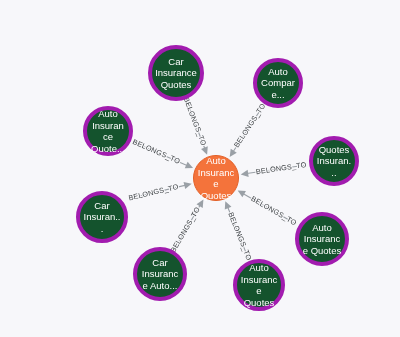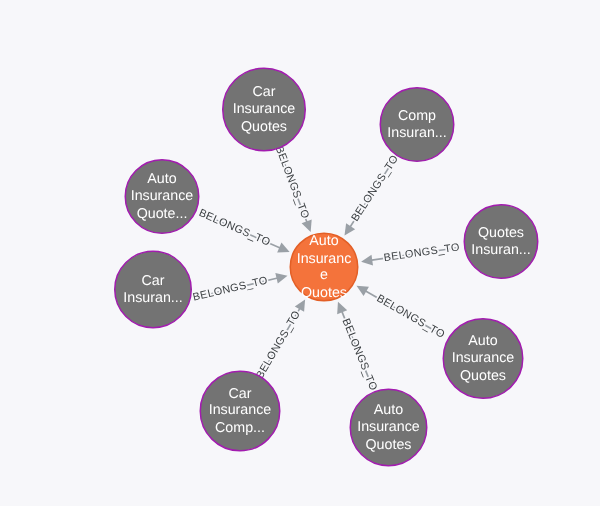--- a/index.html
+++ b/index.html
@@ -47,22 +47,22 @@
   .node {
     position: absolute;
     border-radius: 50%;
     box-sizing: border-box;
     display: flex;
     align-items: center;
     justify-content: center;
     text-align: center;
   }
   .node-satellite {
-    background: #737373;
-    border: 1px solid #a21caf;
+    background: #14532d;
+    border: 4px solid #a21caf;
   }
   .node-center {
     background: #f4733b;
     border: 1px solid #e35f26;
     z-index: 5;
   }
   .node-label {
     color: #ffffff;
     font-family: "Liberation Sans", sans-serif;
     font-size: 9.5px;
@@ -104,35 +104,35 @@
       <text x="153.57770509246203" y="192.78422774125897" class="edge-label" text-anchor="middle" dominant-baseline="middle" transform="rotate(-13.32 153.58 192.78)">BELONGS_TO</text>
       <line x1="133.67418070955804" y1="142.17302308656693" x2="187.57501421441788" y2="165.62986729701518" class="edge-line"></line>
       <polygon points="193.07662436646604,168.02408652985096 184.7630801367044,168.33227858003514 187.6361432161073,161.73034639757734" class="edge-arrow"></polygon>
       <text x="156.31253078159918" y="152.0248976549552" class="edge-label" text-anchor="middle" dominant-baseline="middle" transform="rotate(23.52 156.31 152.02)">BELONGS_TO</text>
     </svg>
   <div id="node-layer">
       <div class="node node-satellite" style="left: 148px; top: 45px; width: 56px; height: 56px;">
         <span class="node-label">Car Insurance Quotes</span>
       </div>
       <div class="node node-satellite" style="left: 253px; top: 58px; width: 50px; height: 50px;">
-        <span class="node-label">Comp Insuran...</span>
+        <span class="node-label">Auto Compare...</span>
       </div>
       <div class="node node-satellite" style="left: 309px; top: 136px; width: 50px; height: 50px;">
         <span class="node-label">Quotes Insuran...</span>
       </div>
       <div class="node node-satellite" style="left: 295px; top: 212px; width: 54px; height: 54px;">
         <span class="node-label">Auto Insurance Quotes</span>
       </div>
       <div class="node node-satellite" style="left: 233px; top: 259px; width: 52px; height: 52px;">
         <span class="node-label">Auto Insurance Quotes</span>
       </div>
       <div class="node node-satellite" style="left: 133px; top: 247px; width: 54px; height: 54px;">
-        <span class="node-label">Car Insurance Comp...</span>
+        <span class="node-label">Car Insurance Auto...</span>
       </div>
-      <div class="node node-satellite" style="left: 76px; top: 167px; width: 52px; height: 52px;">
+      <div class="node node-satellite" style="left: 76px; top: 191px; width: 52px; height: 52px;">
         <span class="node-label">Car Insuran...</span>
       </div>
       <div class="node node-satellite" style="left: 83px; top: 106px; width: 50px; height: 50px;">
         <span class="node-label">Auto Insurance Quote...</span>
       </div>
       <div class="node node-center" style="left: 193px; top: 155px; width: 46px; height: 46px;">
         <span class="node-label">Auto Insurance Quotes</span>
       </div>
     </div>
 </div>

